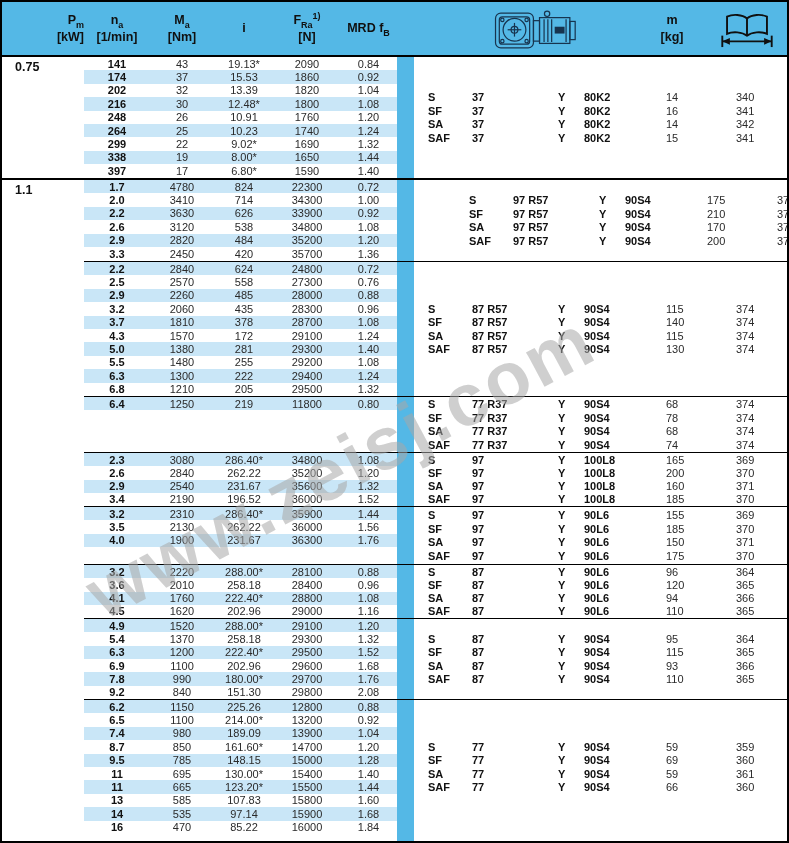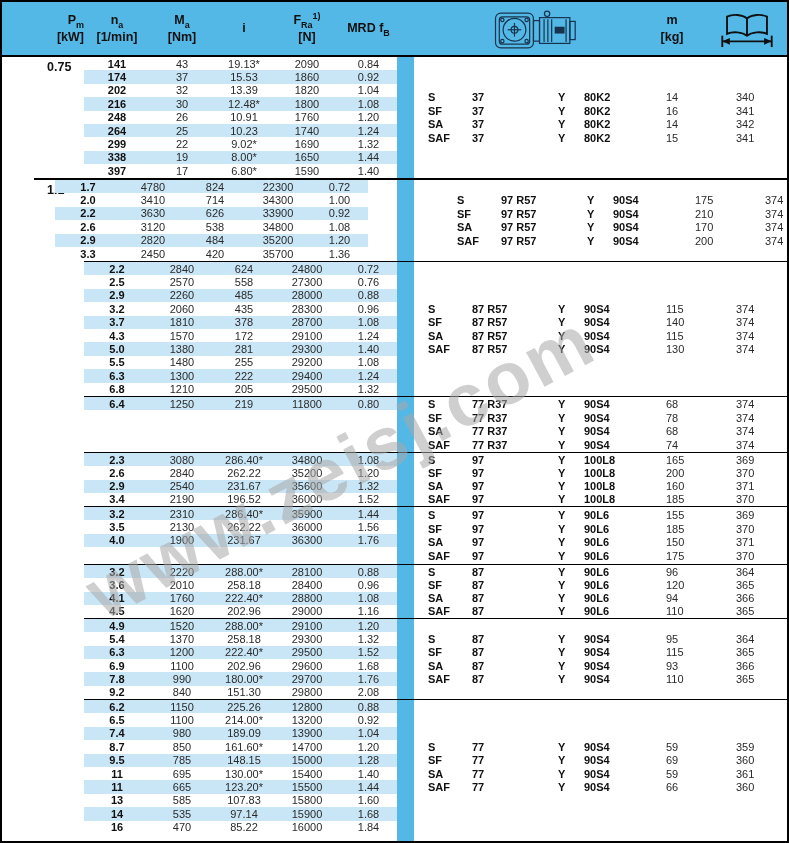--- a/index.html
+++ b/index.html
@@ -24,25 +24,25 @@
   .panel-head{position:relative;width:373px;}
   .head-gap{width:17px;}
   .mass-head{position:absolute;left:232px;top:0;width:52px;height:100%;
              display:flex;flex-direction:column;justify-content:center;align-items:center;
              font-weight:bold;font-size:12.5px;color:#101010;line-height:1.3;}
   .gm-icon{position:absolute;left:78px;top:5px;}
   .book-icon{position:absolute;left:304px;top:8px;}
   
   .tbody{position:relative;height:784px;overflow:hidden;}
   .blue-bar{position:absolute;left:395px;top:0;bottom:0;width:17px;background:var(--blue);}
-  .block{position:relative;display:flex;margin-left:32px;}
+  .block{position:relative;display:flex;}
   .block-sep{border-top:2px solid var(--line);}
   .pm-cell{width:82px;box-sizing:border-box;padding:3px 0 0 13px;
            font-weight:bold;font-size:12.5px;color:var(--txtb);}
-  .groups{width:703px;display:flex;flex-direction:column;align-items:center;}
+  .groups{width:703px;display:flex;flex-direction:column;}
   .group{display:flex;box-sizing:border-box;}
   .group-sep{border-top:1px solid var(--line);}
   .rows{width:313px;display:flex;flex-direction:column;}
   .drow{height:13.4px;display:flex;align-items:center;font-size:11px;color:var(--txt);}
   .drow.striped{background:var(--stripe);}
   .c-na{width:66px;text-align:center;font-weight:bold;color:var(--txtb);}
   .c-ma{width:64px;text-align:center;}
   .c-i{width:60px;text-align:center;}
   .c-fra{width:66px;text-align:center;}
   .c-fb{width:57px;text-align:center;}

